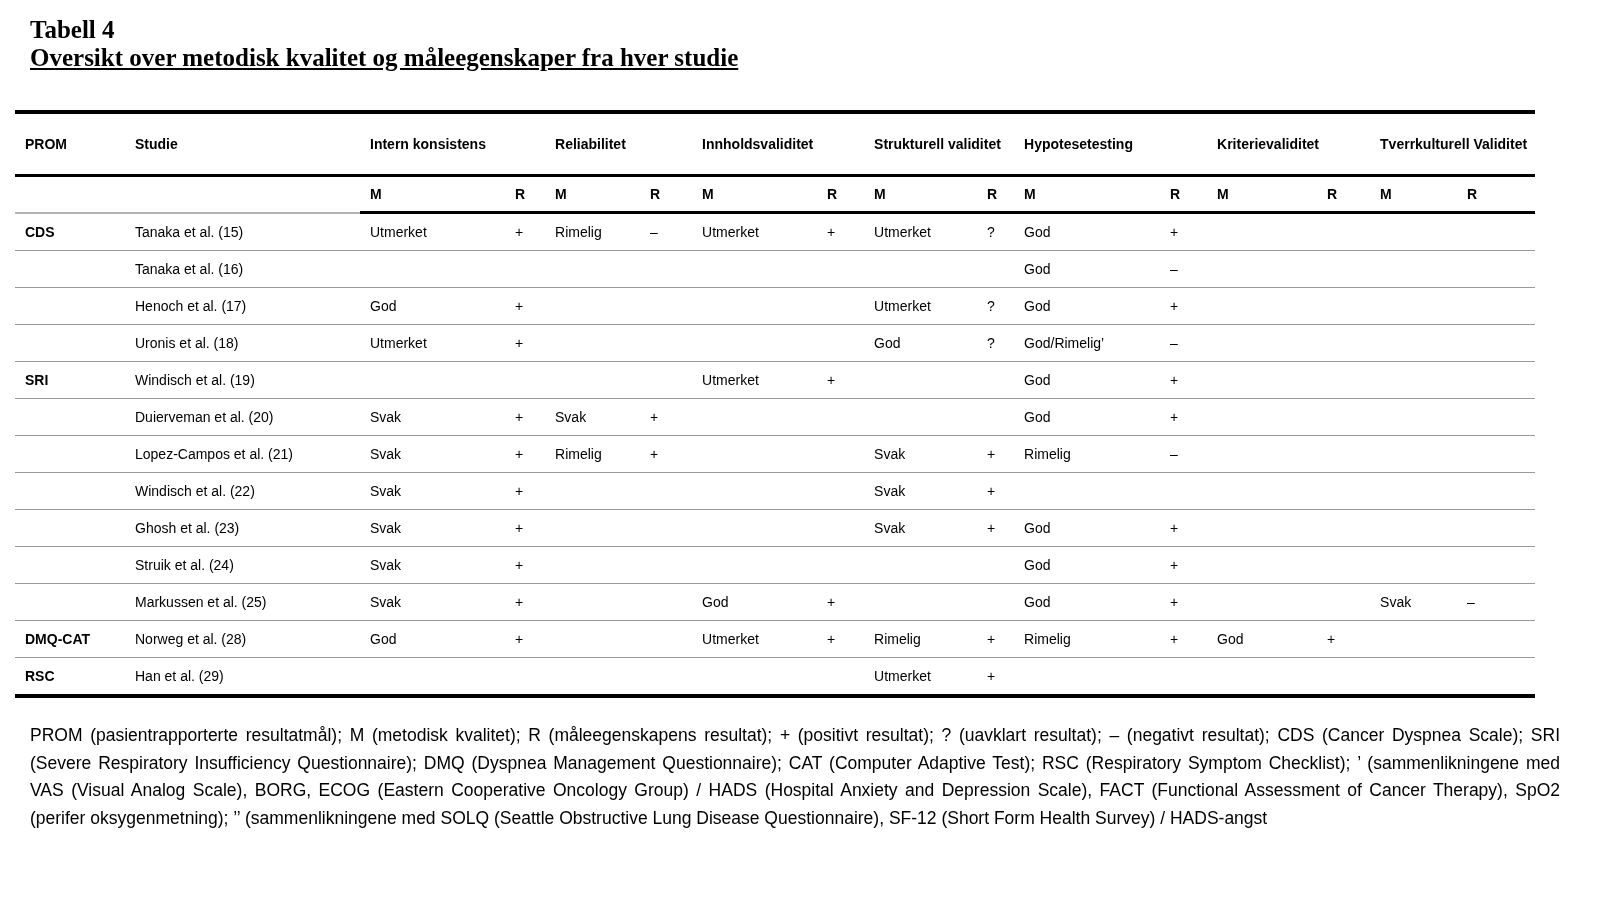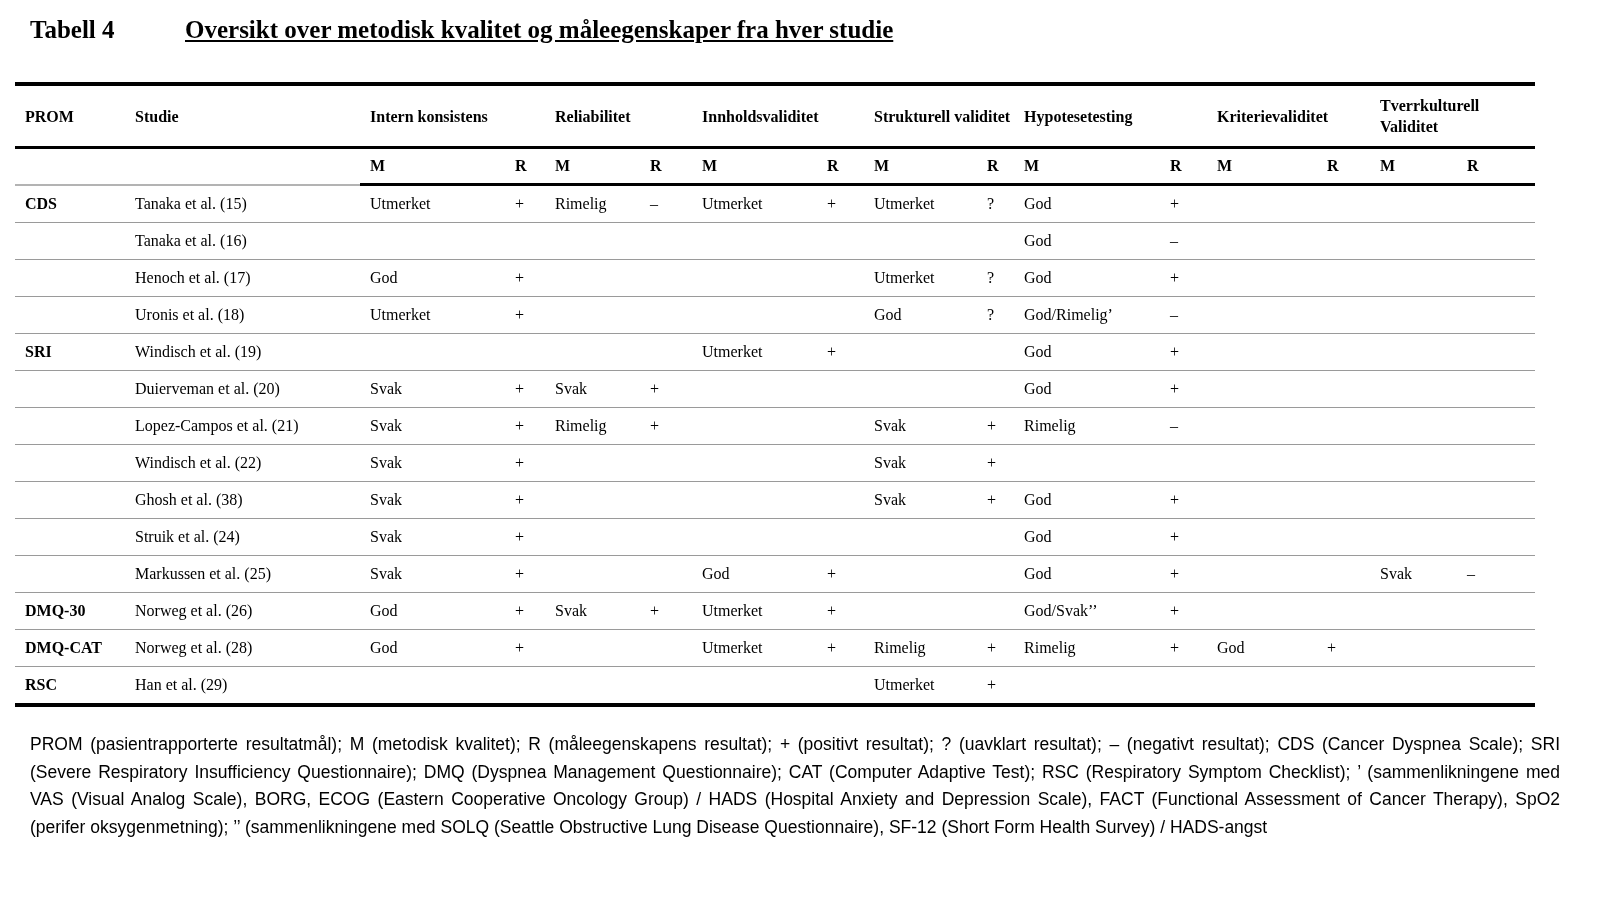--- a/index.html
+++ b/index.html
@@ -15,31 +15,32 @@
     color: #000;
   }
   .title-row {
     display: flex;
     align-items: flex-start;
     margin: 16px 0 0 30px;
     font-family: "Liberation Serif", serif;
     font-weight: bold;
     font-size: 25px;
     color: #000;
+    flex-direction: column;
   }
   .title-label { width: 155px; flex: 0 0 auto; }
   .title-text  { flex: 1 1 auto; text-decoration: underline; }
 
   table.grid {
     border-collapse: collapse;
     table-layout: fixed;
     width: 1520px;
     margin: 38px 0 0 15px;
-    font-family: Liberation Serif, serif;
-    font-size: 16px;
+    font-family: Liberation Sans, sans-serif;
+    font-size: 14px;
     border-top: 4px solid #000;
     border-bottom: 4px solid #000;
   }
   table.grid th, table.grid td {
     padding: 0 2px 0 10px;
     text-align: left;
     vertical-align: middle;
     overflow: hidden;
     white-space: normal;
   }
@@ -271,21 +272,21 @@
           <td>+</td>
           <td></td>
           <td></td>
           <td></td>
           <td></td>
           <td></td>
           <td></td>
         </tr>
         <tr>
           <td class="prom"></td>
-          <td>Ghosh et al. (38)</td>
+          <td>Ghosh et al. (23)</td>
           <td>Svak</td>
           <td>+</td>
           <td></td>
           <td></td>
           <td></td>
           <td></td>
           <td>Svak</td>
           <td>+</td>
           <td>God</td>
           <td>+</td>
@@ -322,38 +323,20 @@
           <td>God</td>
           <td>+</td>
           <td></td>
           <td></td>
           <td>God</td>
           <td>+</td>
           <td></td>
           <td></td>
           <td>Svak</td>
           <td>–</td>
-        </tr>
-        <tr>
-          <td class="prom">DMQ-30</td>
-          <td>Norweg et al. (26)</td>
-          <td>God</td>
-          <td>+</td>
-          <td>Svak</td>
-          <td>+</td>
-          <td>Utmerket</td>
-          <td>+</td>
-          <td></td>
-          <td></td>
-          <td>God/Svak’’</td>
-          <td>+</td>
-          <td></td>
-          <td></td>
-          <td></td>
-          <td></td>
         </tr>
         <tr>
           <td class="prom">DMQ-CAT</td>
           <td>Norweg et al. (28)</td>
           <td>God</td>
           <td>+</td>
           <td></td>
           <td></td>
           <td>Utmerket</td>
           <td>+</td>

